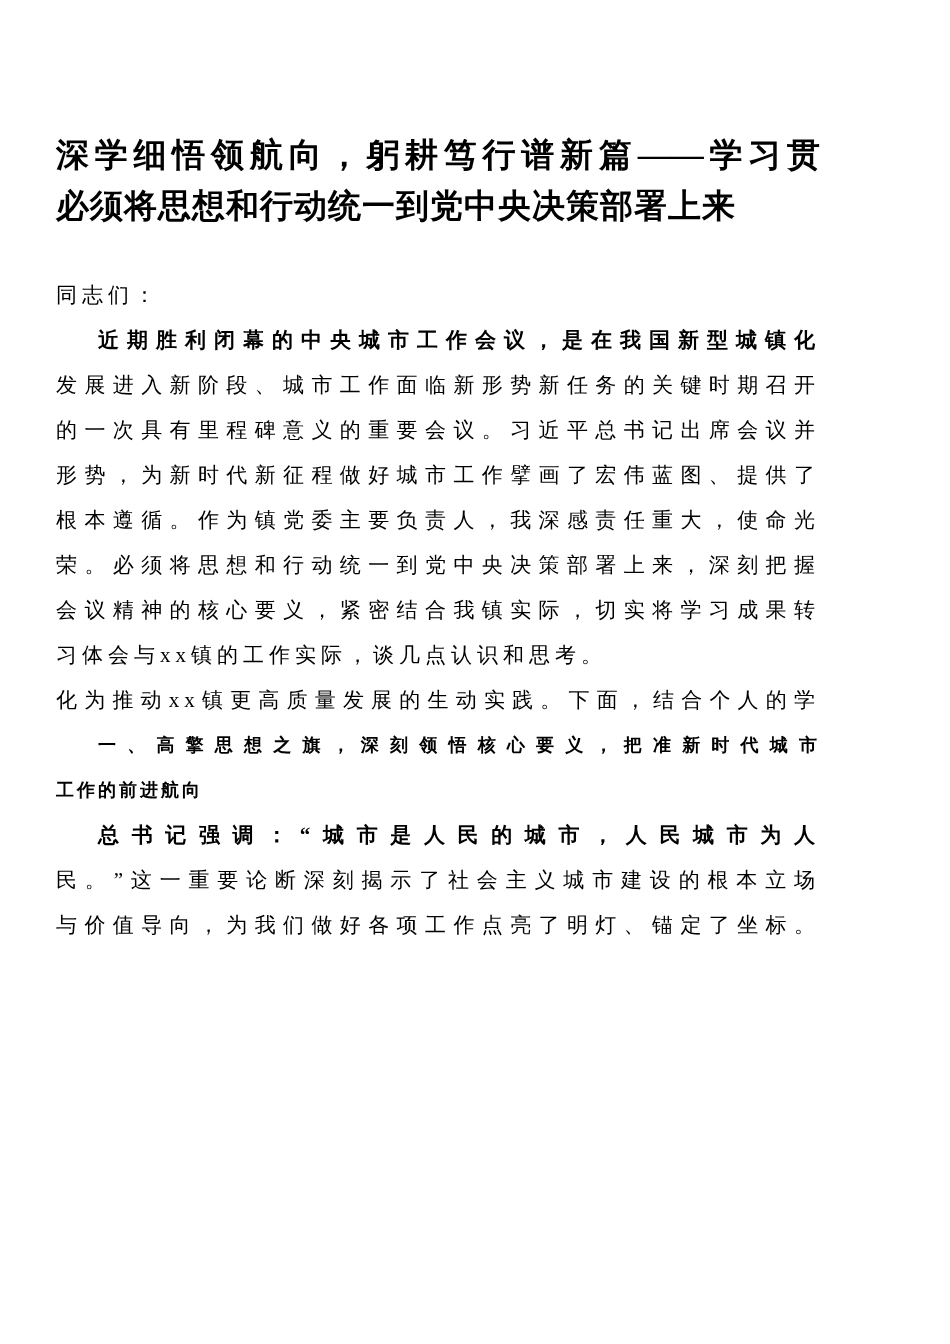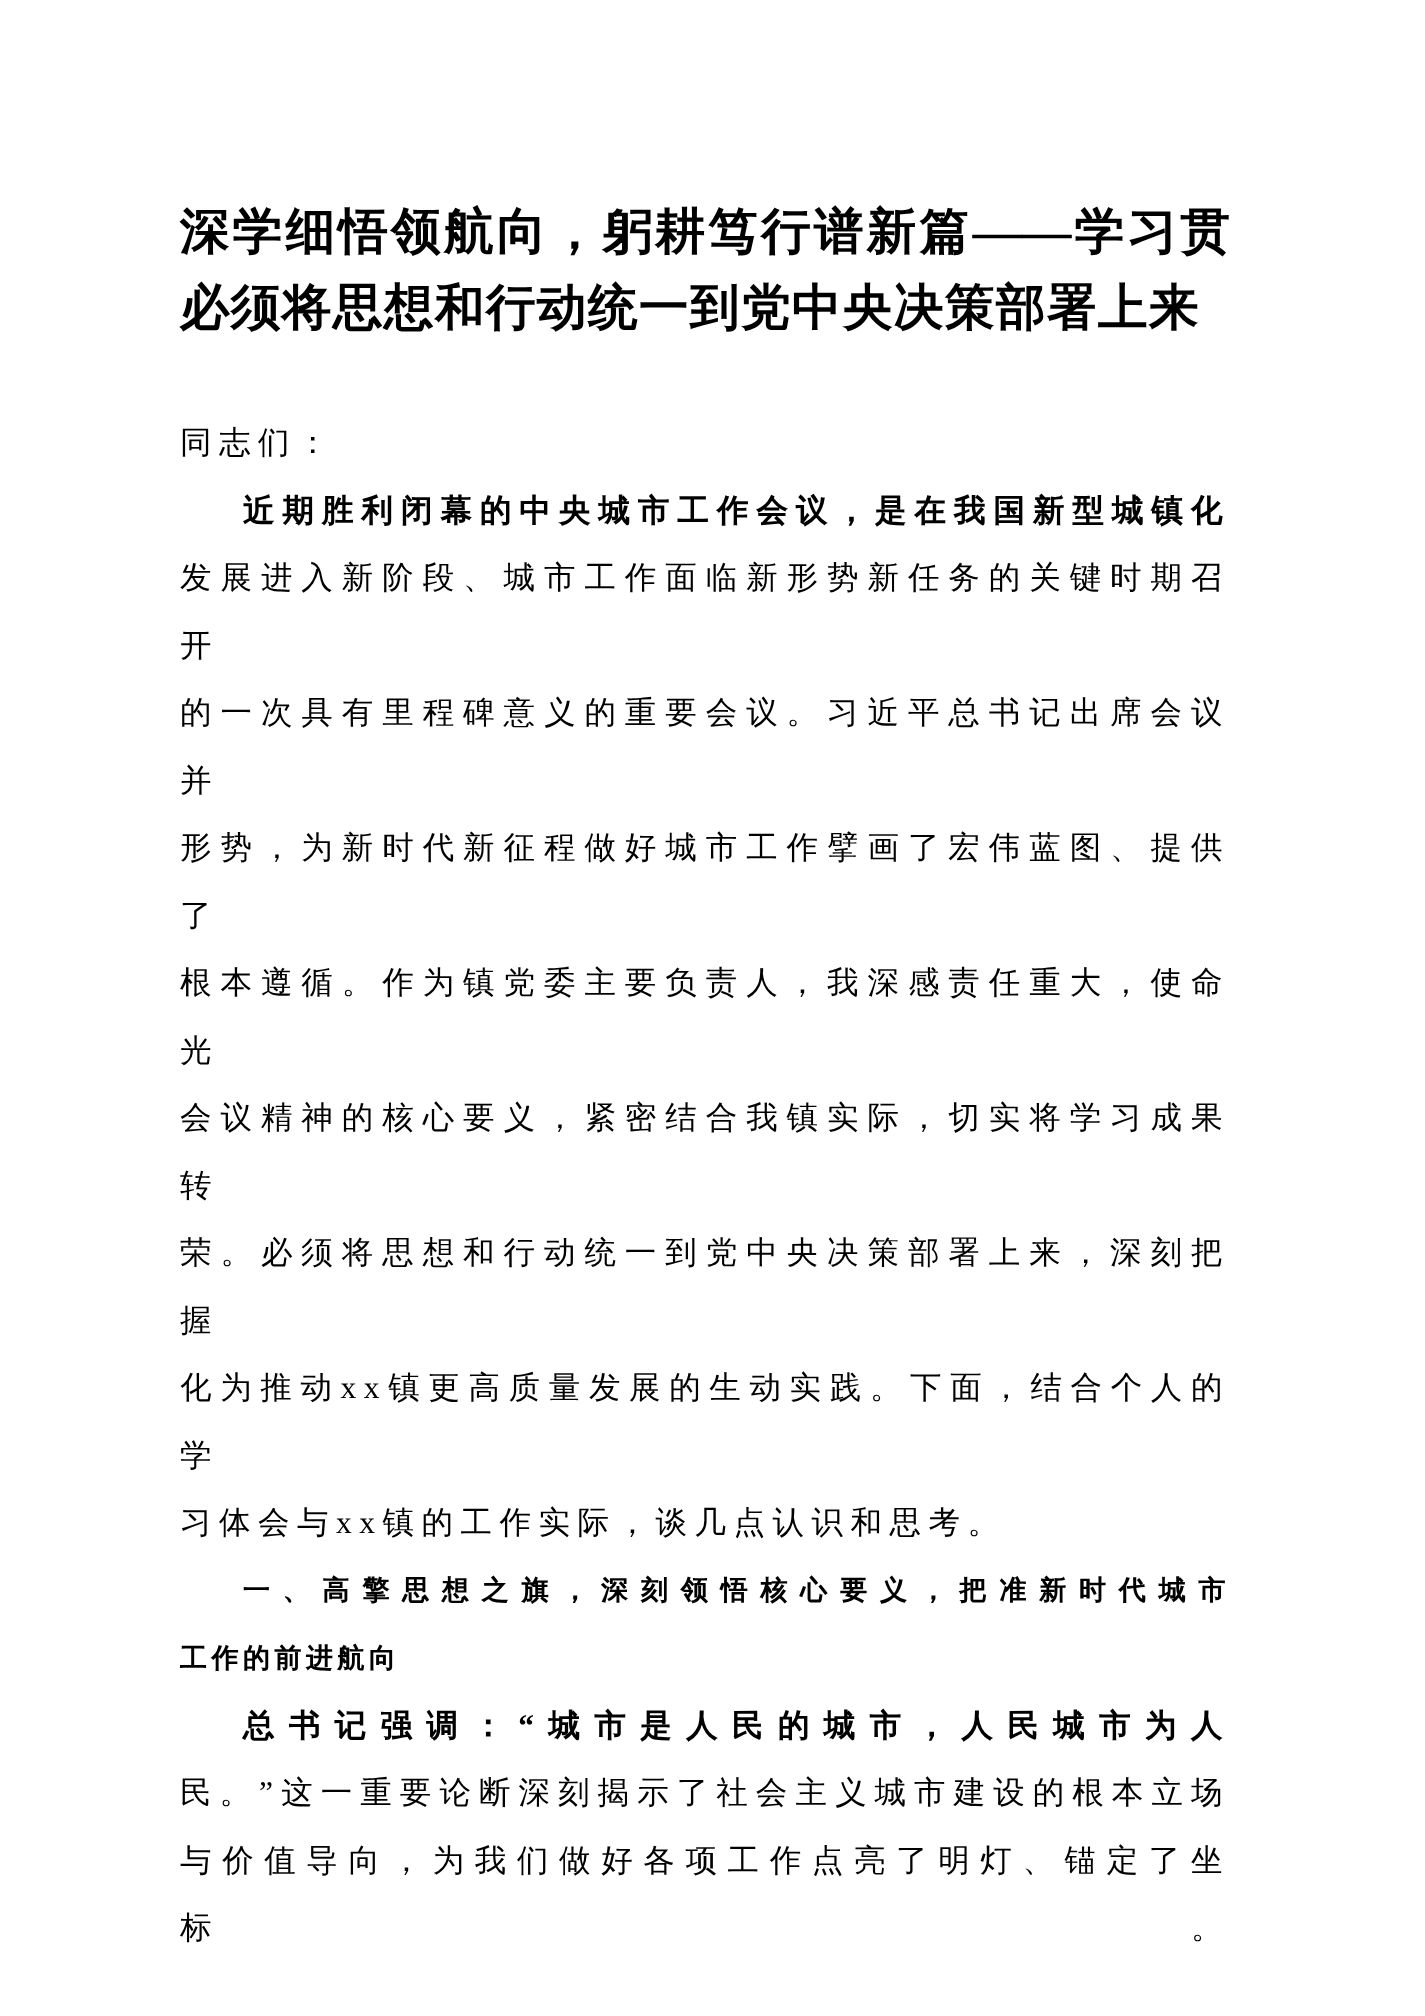--- a/index.html
+++ b/index.html
@@ -3,21 +3,21 @@
 <meta charset="utf-8">
 <style>
   html, body { margin: 0; padding: 0; }
   body { background: #ffffff; }
   .page {
     position: relative;
     width: 950px;
     height: 1344px;
     background: #ffffff;
     box-sizing: border-box;
-    padding: 130px 130px 0 120px;
+    padding: 130px 130px 0 56px;
     overflow: hidden;
     color: #000000;
   }
   .title {
     font-family: "Liberation Serif", serif;
     font-weight: bold;
     font-size: 33px;
     line-height: 51px;
     color: #000000;
   }
@@ -61,24 +61,24 @@
   <div class="doc-body">
 
     <div class="line noj">同志们：</div>
 
     <div>
       <div class="line ind">近期胜利闭幕的中央城市工作会议，是在我国新型城镇化</div>
       <div class="line">发展进入新阶段、城市工作面临新形势新任务的关键时期召开</div>
       <div class="line">的一次具有里程碑意义的重要会议。习近平总书记出席会议并</div>
       <div class="line">形势，为新时代新征程做好城市工作擘画了宏伟蓝图、提供了</div>
       <div class="line">根本遵循。作为镇党委主要负责人，我深感责任重大，使命光</div>
+      <div class="line">荣。必须将思想和行动统一到党中央决策部署上来，深刻把握</div>
       <div class="line">会议精神的核心要义，紧密结合我镇实际，切实将学习成果转</div>
-      <div class="line">荣。必须将思想和行动统一到党中央决策部署上来，深刻把握</div>
+      <div class="line noj">习体会与xx镇的工作实际，谈几点认识和思考。</div>
       <div class="line">化为推动xx镇更高质量发展的生动实践。下面，结合个人的学</div>
-      <div class="line noj">习体会与xx镇的工作实际，谈几点认识和思考。</div>
     </div>
 
     <div>
       <div class="hline ind">一、高擎思想之旗，深刻领悟核心要义，把准新时代城市</div>
       <div class="hline noj">工作的前进航向</div>
     </div>
 
     <div>
       <div class="line ind">总书记强调：“城市是人民的城市，人民城市为人</div>
       <div class="line">民。”这一重要论断深刻揭示了社会主义城市建设的根本立场</div>

